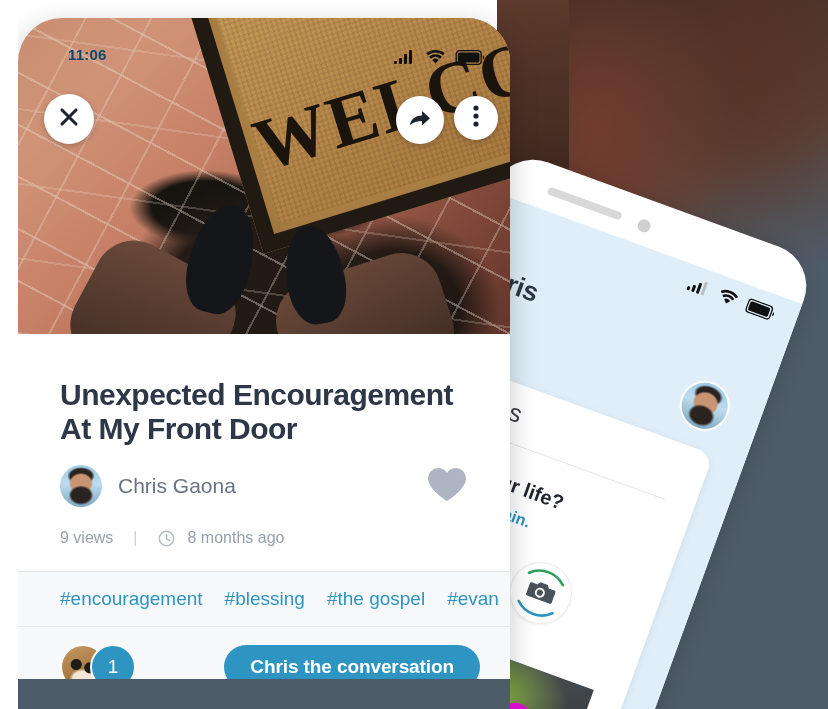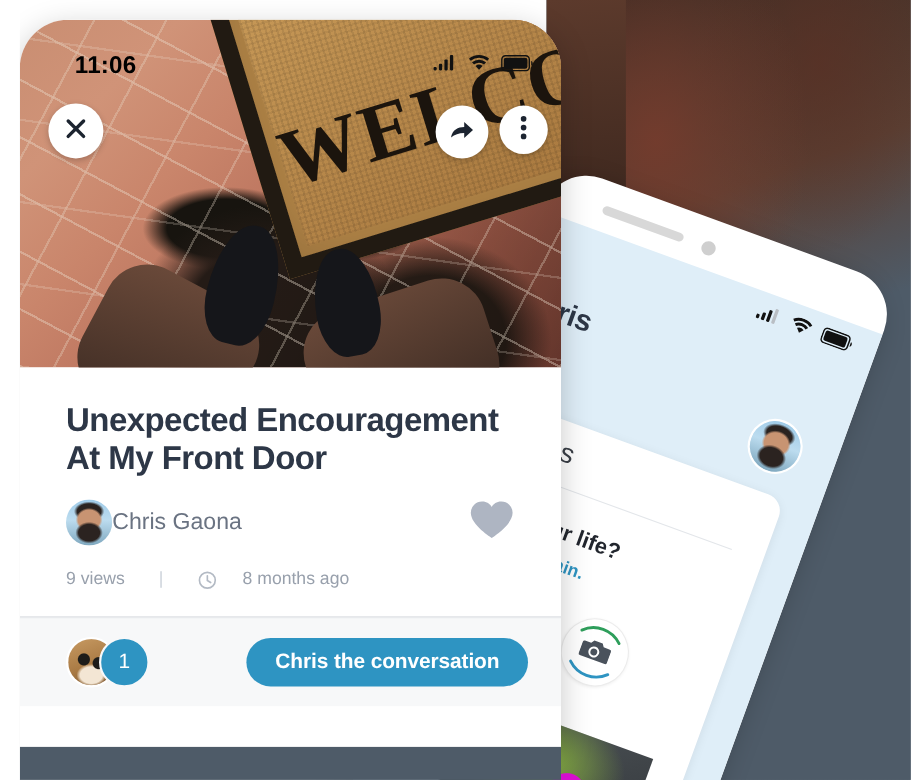--- a/index.html
+++ b/index.html
@@ -182,53 +182,53 @@
     position:absolute;border-radius:50%;background:#fff;
     display:flex;align-items:center;justify-content:center;
     box-shadow:0 2px 6px rgba(0,0,0,.22);z-index:5;
   }
   .btn-close{left:26px;top:76px;width:50px;height:50px;}
   .btn-share{left:378px;top:78px;width:48px;height:48px;}
   .btn-more{left:436px;top:78px;width:44px;height:44px;}
 
   .clock{
     position:absolute;left:50px;top:28px;z-index:5;
-    font-size:22px;font-weight:600;color:#000000;letter-spacing:.2px;
+    font-size:15px;font-weight:600;color:#0c4a6e;letter-spacing:.2px;
   }
   .status-right{
     position:absolute;right:24px;top:32px;z-index:5;
     display:flex;align-items:center;gap:9px;
   }
 
   
-  .meta{position:absolute;left:0;top:320px;width:492px;background:#fff;}
+  .meta{position:absolute;left:0;top:332px;width:492px;background:#fff;}
   .post-title{
     margin:0;padding:28px 42px 0 42px;
     font-size:30px;line-height:1.12;font-weight:700;color:#2d3747;letter-spacing:-.5px;
   }
   .author-row{
     display:flex;align-items:center;padding:20px 42px 0 42px;
   }
   .avatar{
     width:42px;height:42px;border-radius:50%;overflow:hidden;position:relative;flex:none;
   }
   .avatar-face{
     position:absolute;inset:0;
     background:
       radial-gradient(ellipse 38% 30% at 50% 72%, #2b2320 0 60%, rgba(43,35,32,0) 78%),
       radial-gradient(ellipse 34% 30% at 50% 44%, #c89472 0 70%, rgba(200,148,114,0) 85%),
       radial-gradient(ellipse 40% 26% at 50% 26%, #2a2320 0 64%, rgba(42,35,32,0) 82%),
       linear-gradient(180deg,#9fcbe8 0%,#bcdcef 45%,#7fa8bf 100%);
   }
   .author-name{
-    font-size:21px;font-weight:500;color:#6a7382;
+    margin-left:16px;font-size:21px;font-weight:500;color:#6a7382;
   }
   .heart{margin-left:auto;}
   .stats{
-    display:flex;align-items:center;gap:17px;
+    display:flex;align-items:center;gap:6px;
     padding:22px 42px 24px 42px;font-size:16px;color:#98a0ac;
   }
   .stats .sep{margin:0 14px;color:#ccd2da;}
   .clock-ico{margin-right:7px;display:inline-flex;vertical-align:-2px;}
   .divider{height:1px;background:#e6e8eb;margin:0;}
 
   
   .tags{
     background:#f7f8f9;padding:16px 0 16px 42px;
     display:flex;gap:22px;white-space:nowrap;overflow:hidden;
@@ -457,20 +457,26 @@
           <svg width="17" height="17" viewBox="0 0 17 17">
             <circle cx="8.5" cy="8.5" r="7.2" fill="none" stroke="#b3bac4" stroke-width="1.5"></circle>
             <path d="M8.5 4.4v4.4l3 1.8" fill="none" stroke="#b3bac4" stroke-width="1.5" stroke-linecap="round"></path>
           </svg>
         </span>
         <span>8 months ago</span>
       </div>
 
       <div class="divider"></div>
 
+      <div class="tags">
+        <span>#encouragement</span>
+        <span>#blessing</span>
+        <span>#the gospel</span>
+        <span>#evan</span>
+      </div>
 
       <div class="footer">
         <div class="cluster">
           <div class="cluster-av">
             <div class="cluster-av-img"></div>
           </div>
           <div class="badge">1</div>
         </div>
         <button class="join-btn">Chris the conversation</button>
       </div>

